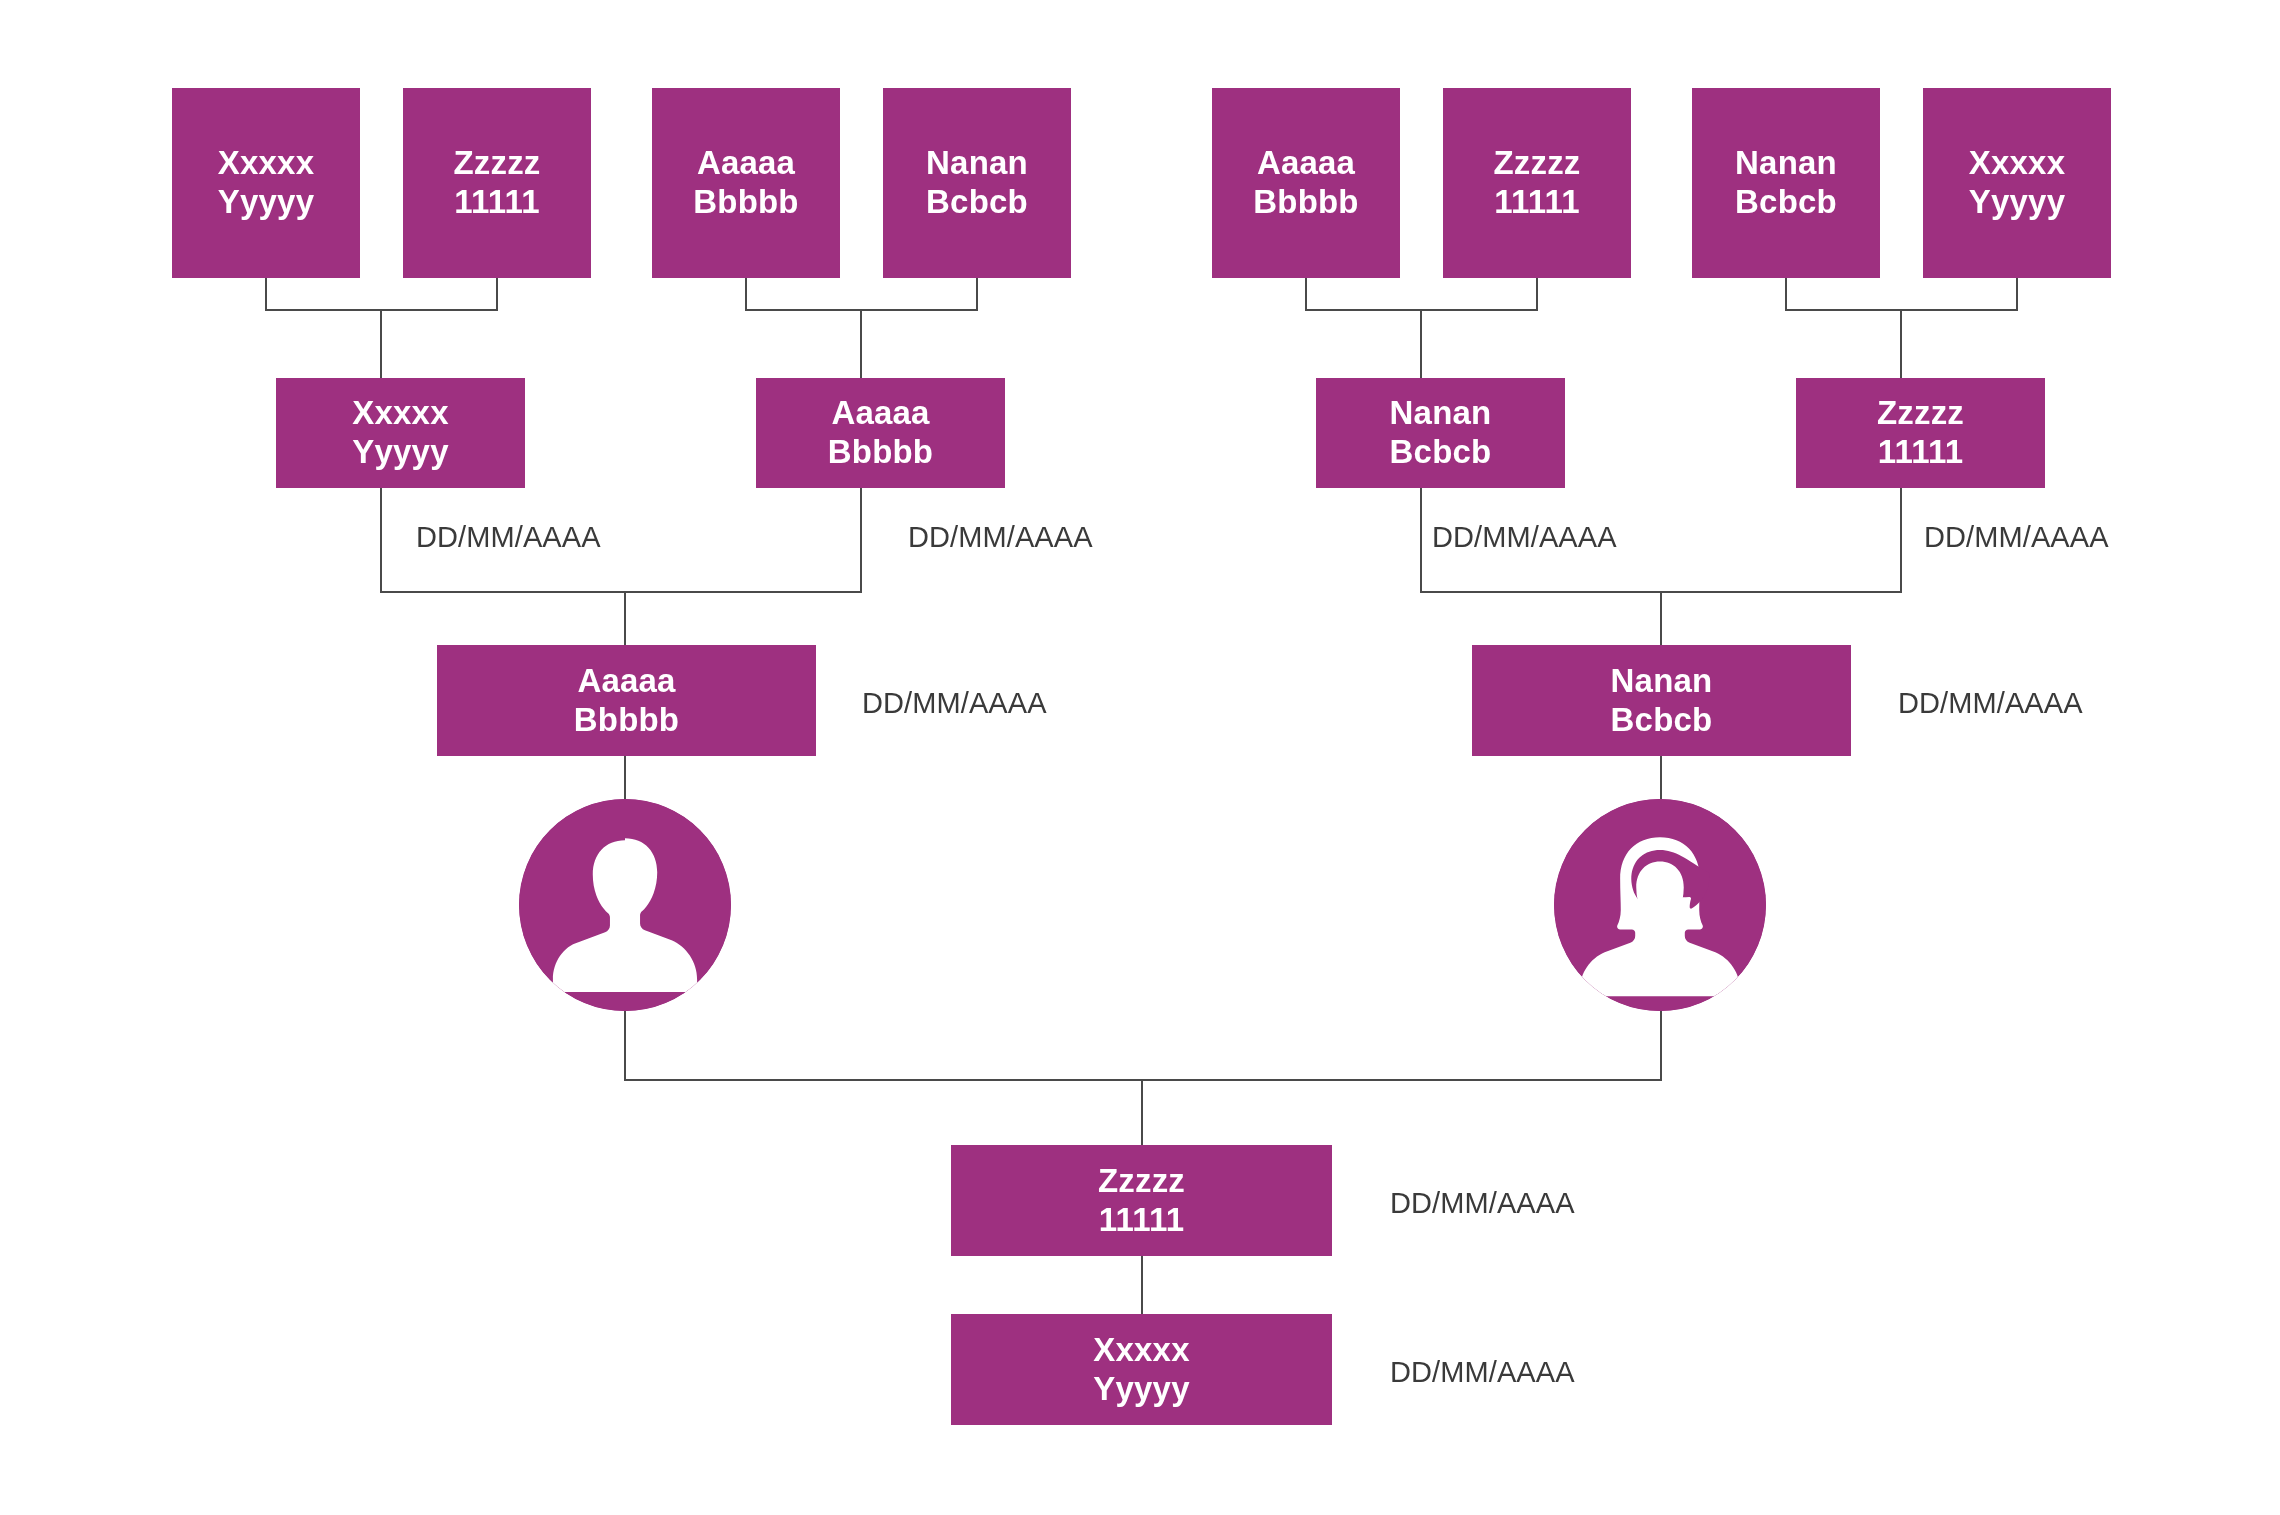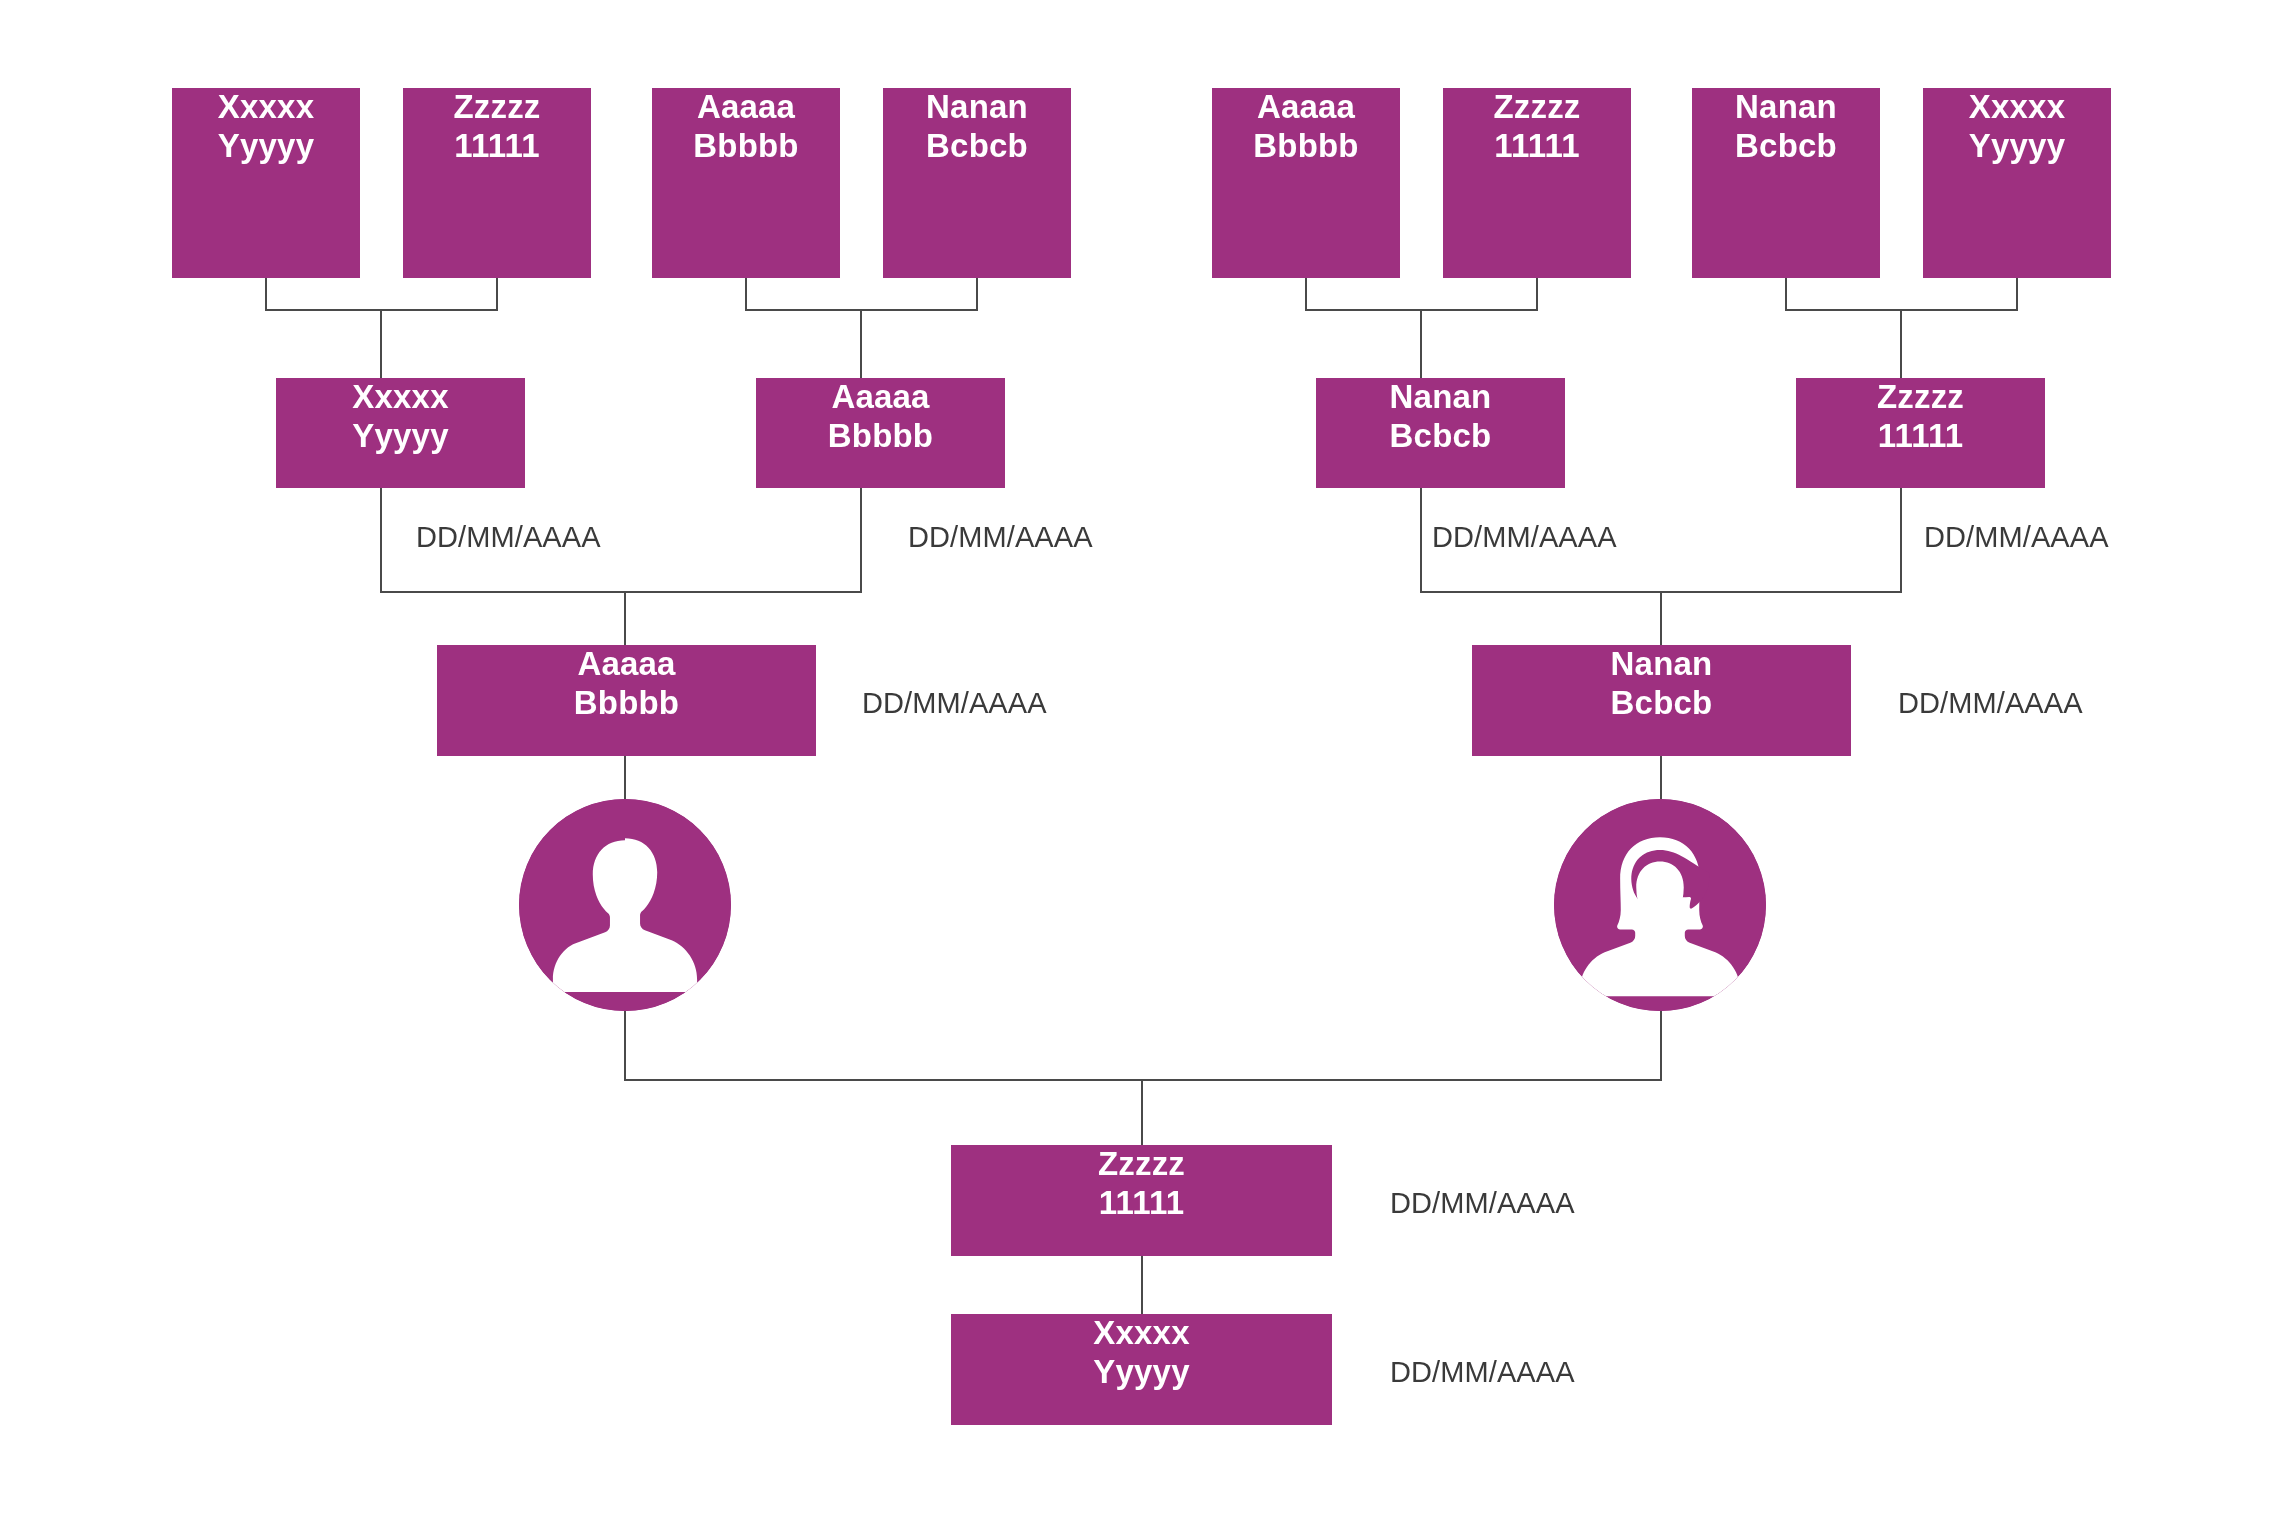--- a/index.html
+++ b/index.html
@@ -15,20 +15,21 @@
     position: relative;
     width: 2280px;
     height: 1515px;
     background: #ffffff;
     overflow: hidden;
   }
   .node {
     position: absolute;
     background: #9E3080;
     display: flex;
+    align-items: center;
     justify-content: center;
     box-sizing: border-box;
     z-index: 3;
   }
   .node-label {
     color: #ffffff;
     font-weight: bold;
     text-align: center;
     line-height: 1.18;
     white-space: pre-line;

